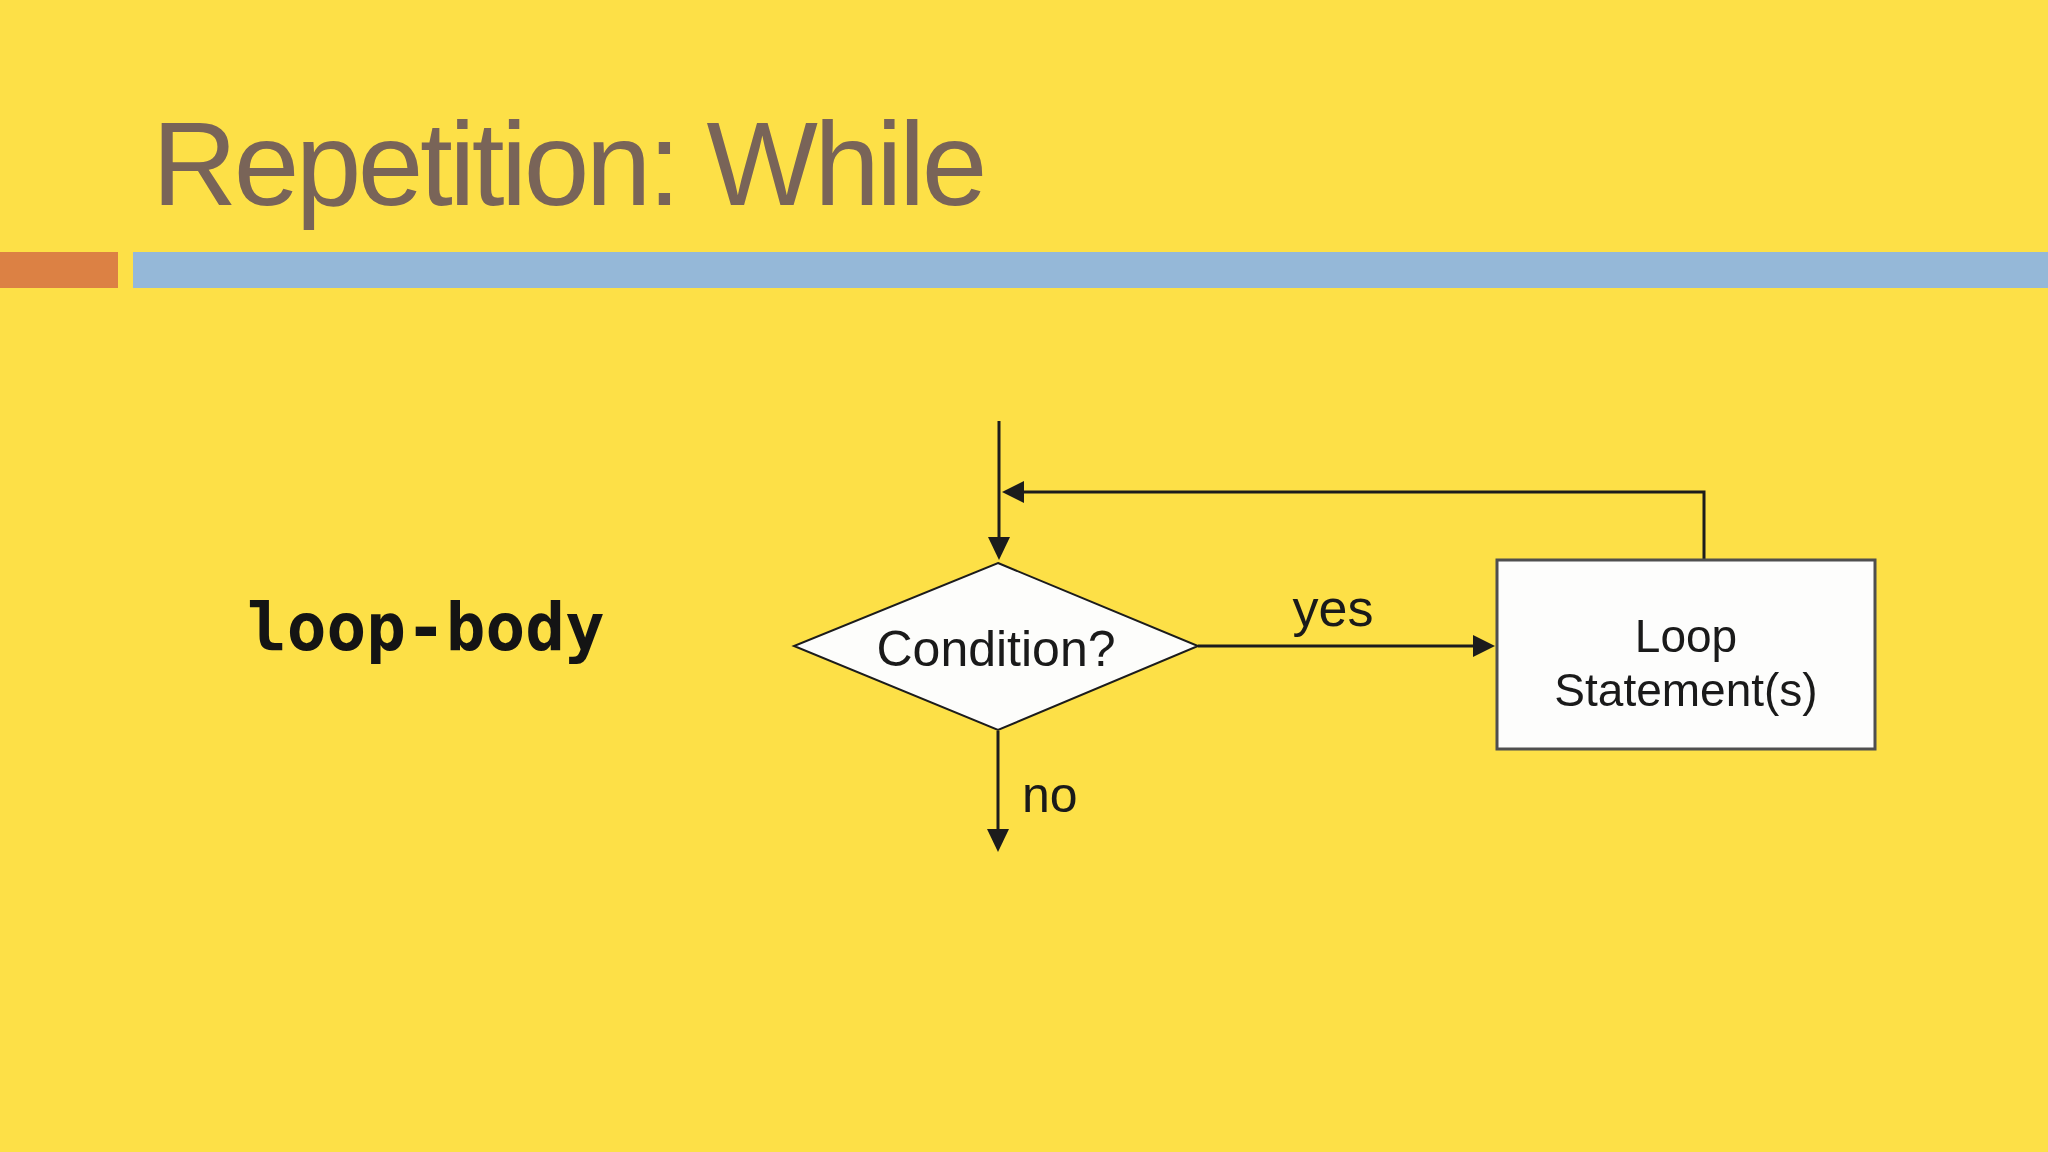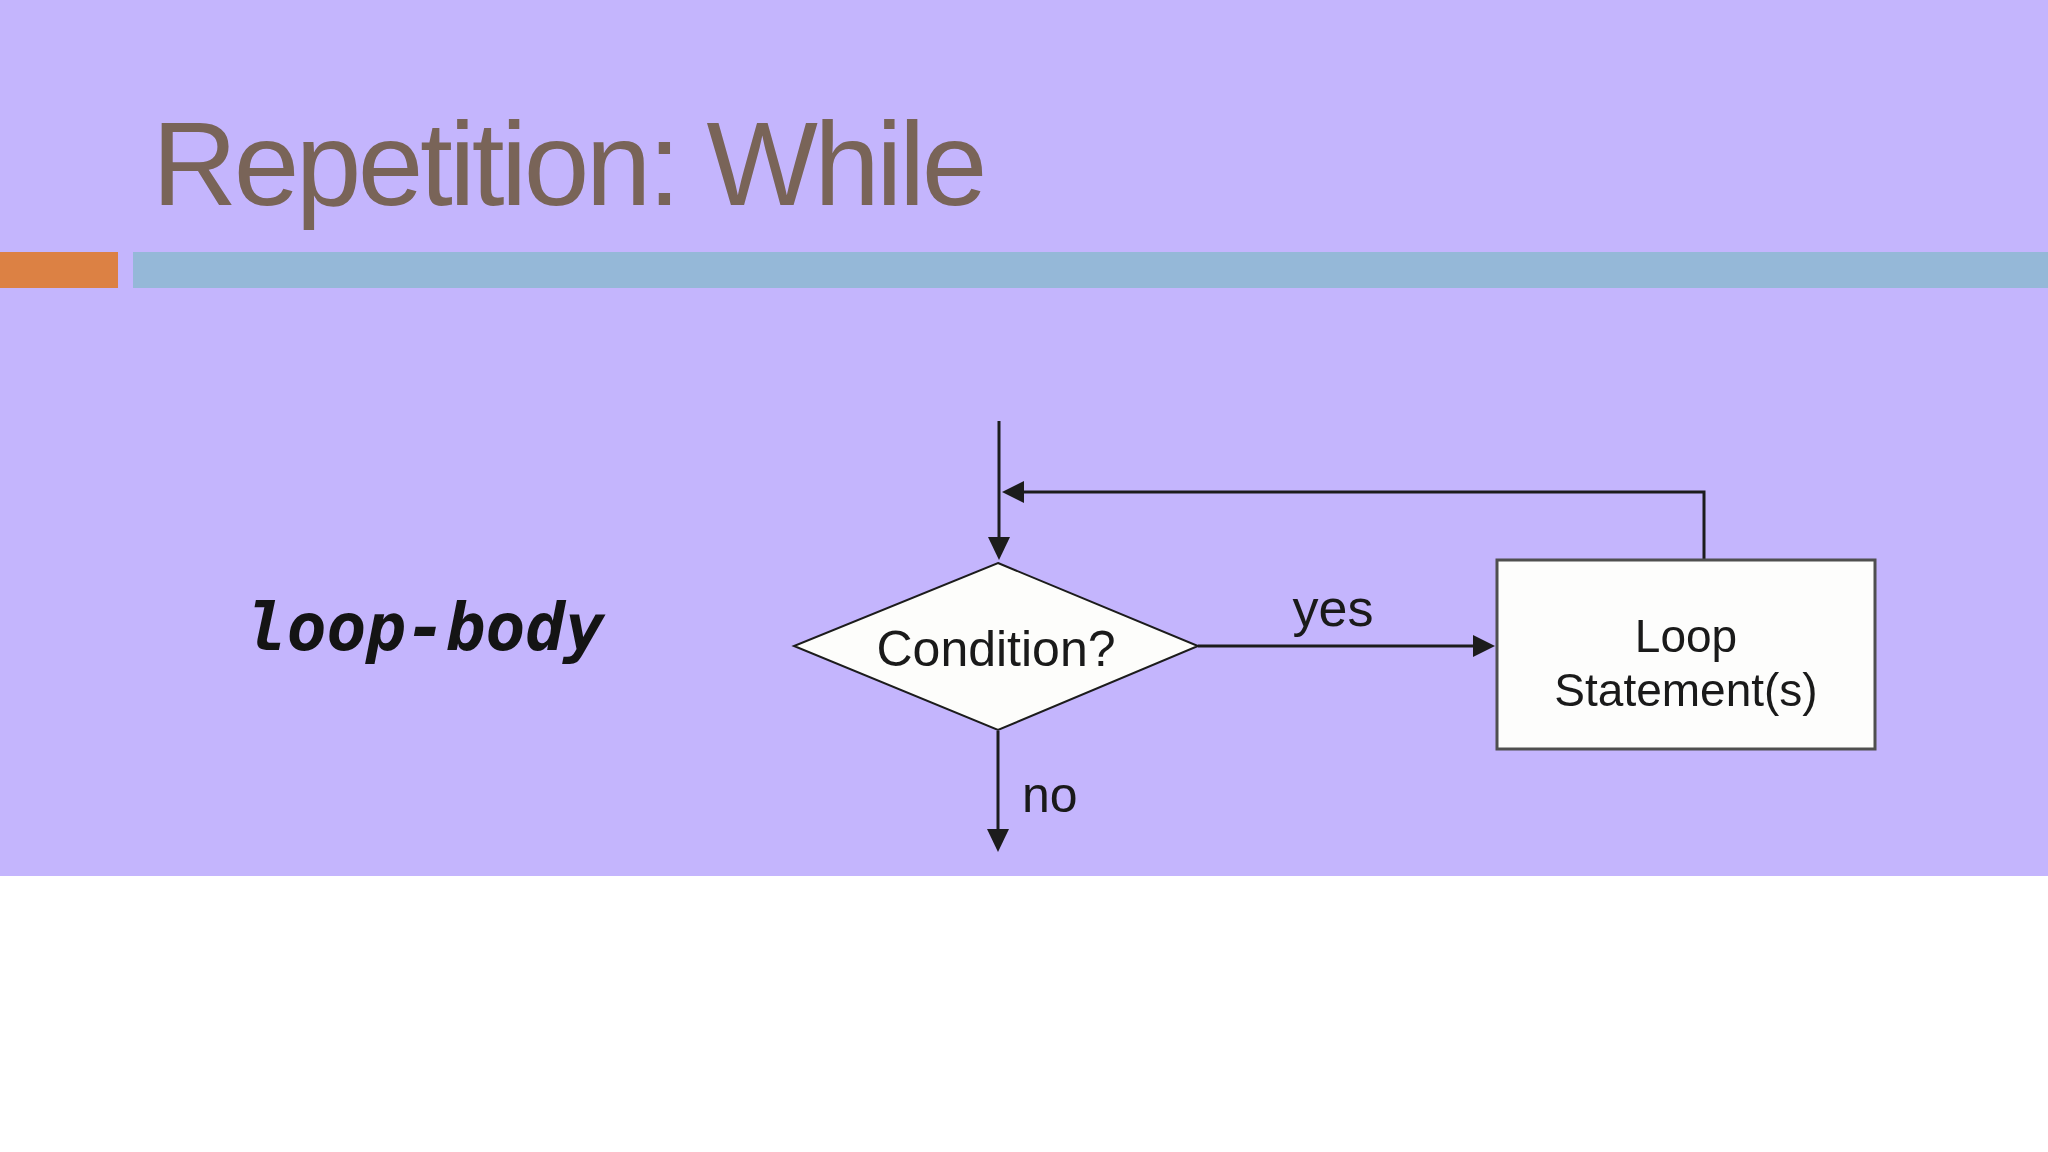--- a/index.html
+++ b/index.html
@@ -1,20 +1,20 @@
 <!DOCTYPE html>
 <html><head>
 <meta charset="utf-8">
 <style>
   html, body { margin: 0; padding: 0; background: #ffffff; }
   .canvas {
     position: relative;
     width: 2048px;
-    height: 876px;
-    background: #c4b5fd;
+    height: 1152px;
+    background: #fde047;
     overflow: hidden;
     font-family: "Liberation Sans", sans-serif;
   }
   .accent-orange {
     position: absolute;
     left: 0; top: 252px;
     width: 118px; height: 36px;
     background: #DC8144;
   }
   .accent-blue {
@@ -40,21 +40,21 @@
     left: 115px; top: 428px;
     font-family: "DejaVu Sans Mono", "Liberation Mono", monospace;
     font-weight: 700;
     font-size: 66px;
     line-height: 80px;
     color: #141414;
     white-space: pre;
     z-index: 2;
   }
   .code-line { display: block; }
-  .code-line.l2 { padding-left: 132px; font-style: italic; }
+  .code-line.l2 { padding-left: 132px; }
   .flowchart-svg {
     position: absolute;
     left: 0; top: 0;
     width: 2048px; height: 1152px;
     z-index: 1;
   }
   .flow-line { stroke: #1C1C1C; stroke-width: 3; fill: none; }
   .flow-arrowhead { fill: #1C1C1C; stroke: none; }
   .decision-shape { fill: #FDFDFB; stroke: #1C1C1C; stroke-width: 2; }
   .process-shape { fill: #FDFDFC; stroke: #4F4F4F; stroke-width: 3; }

